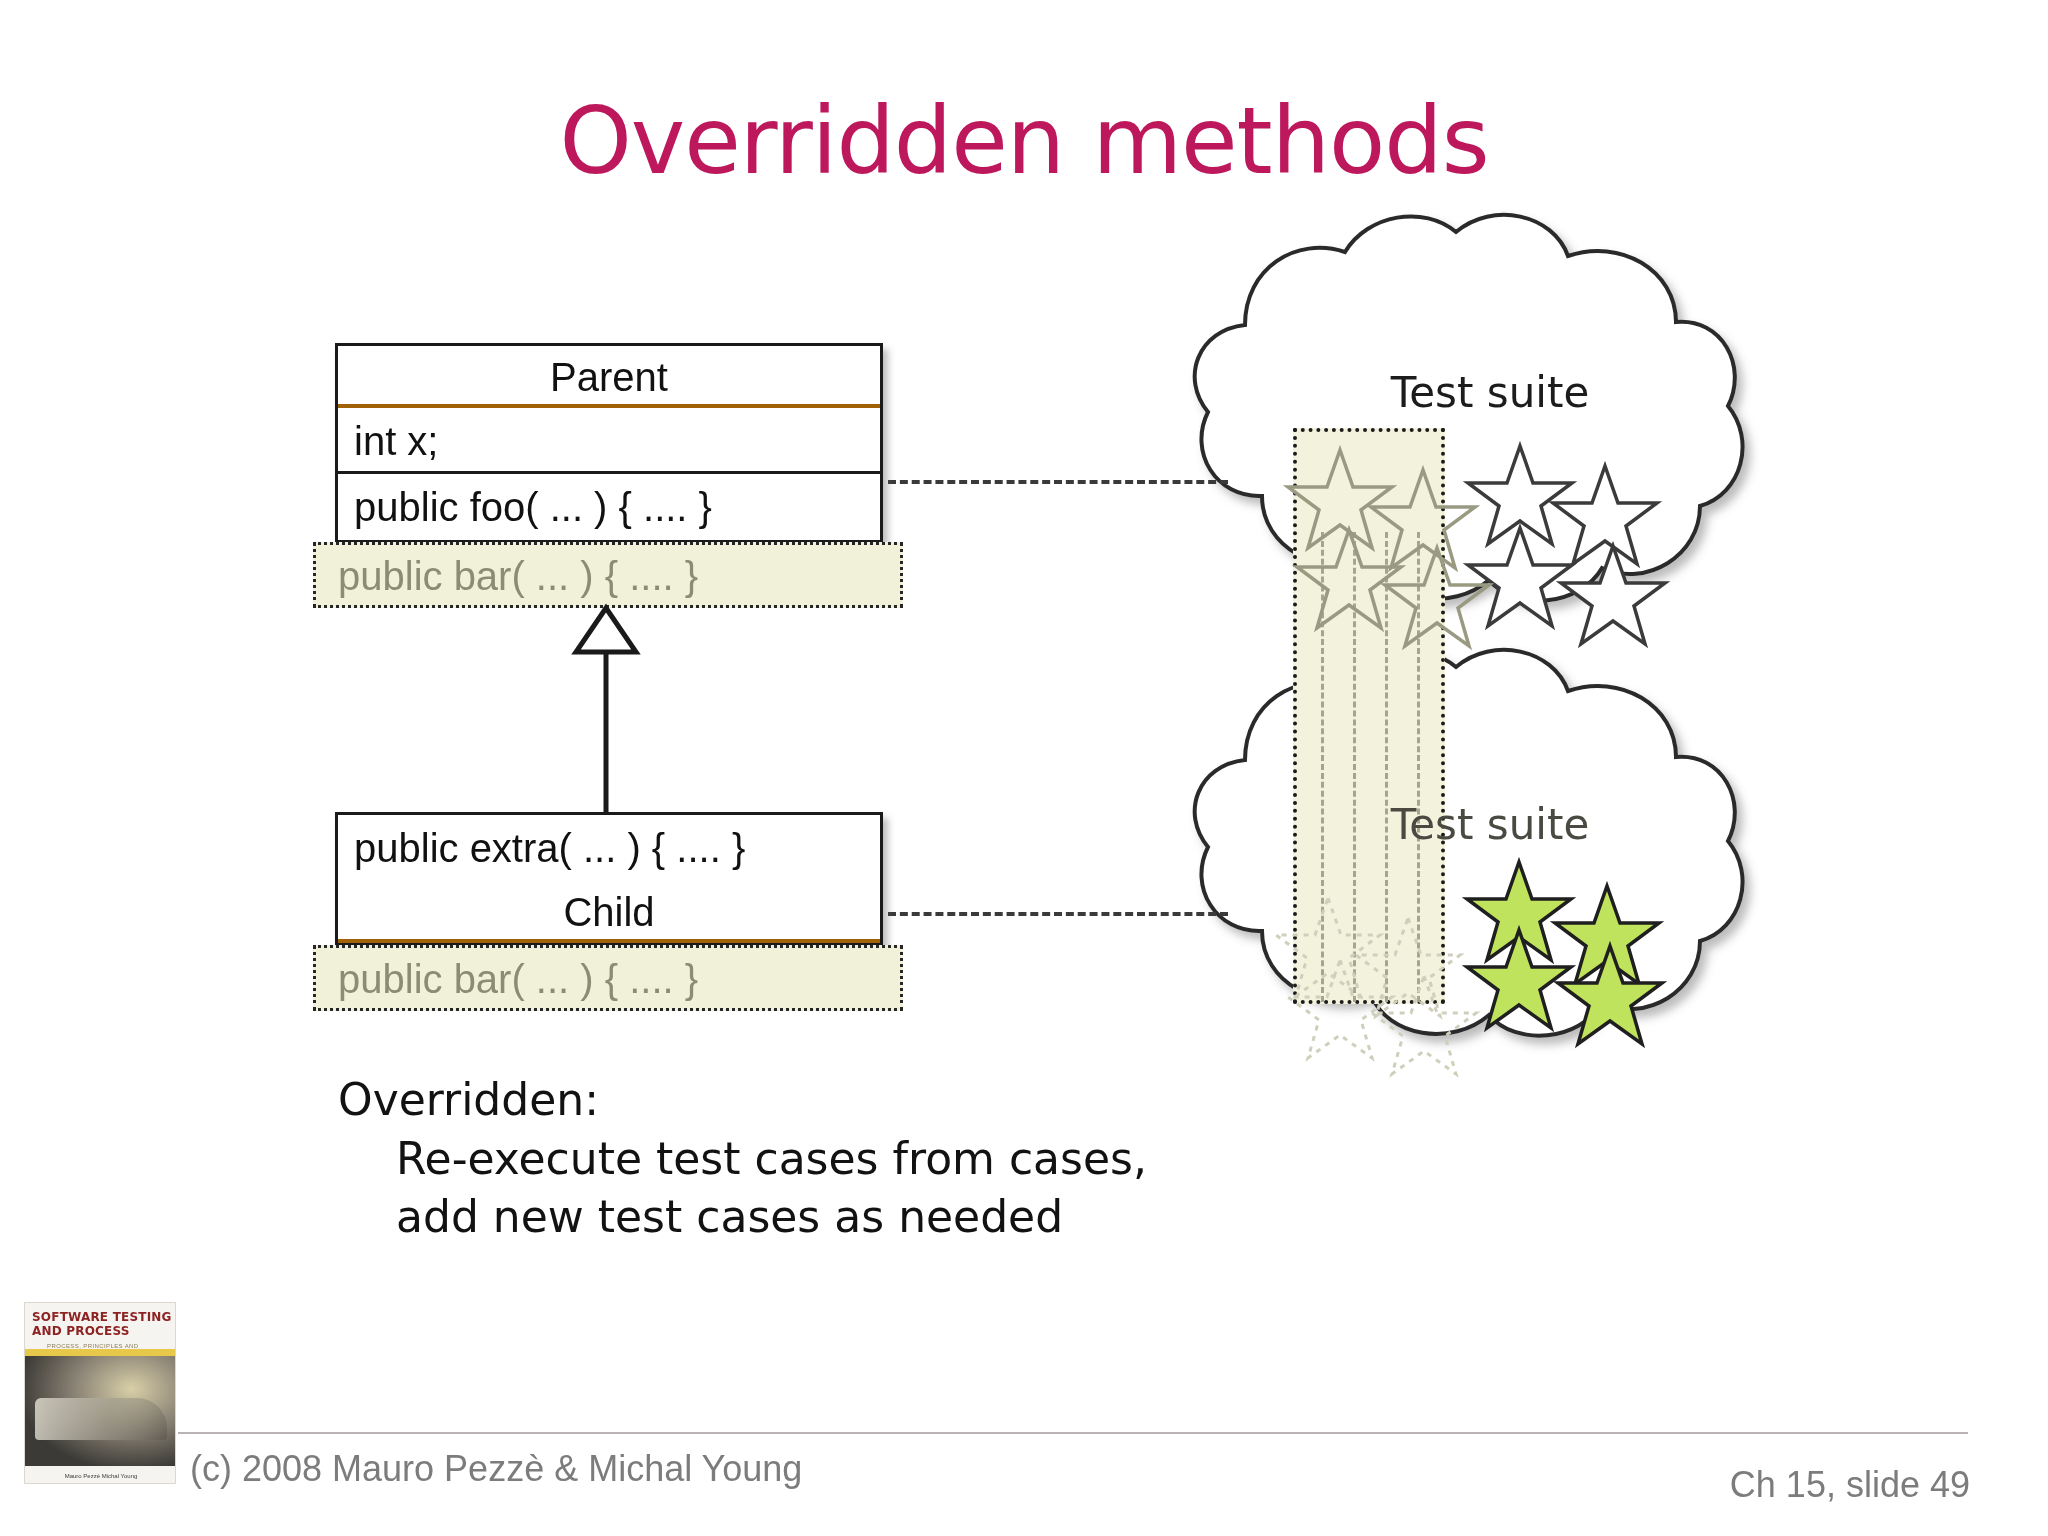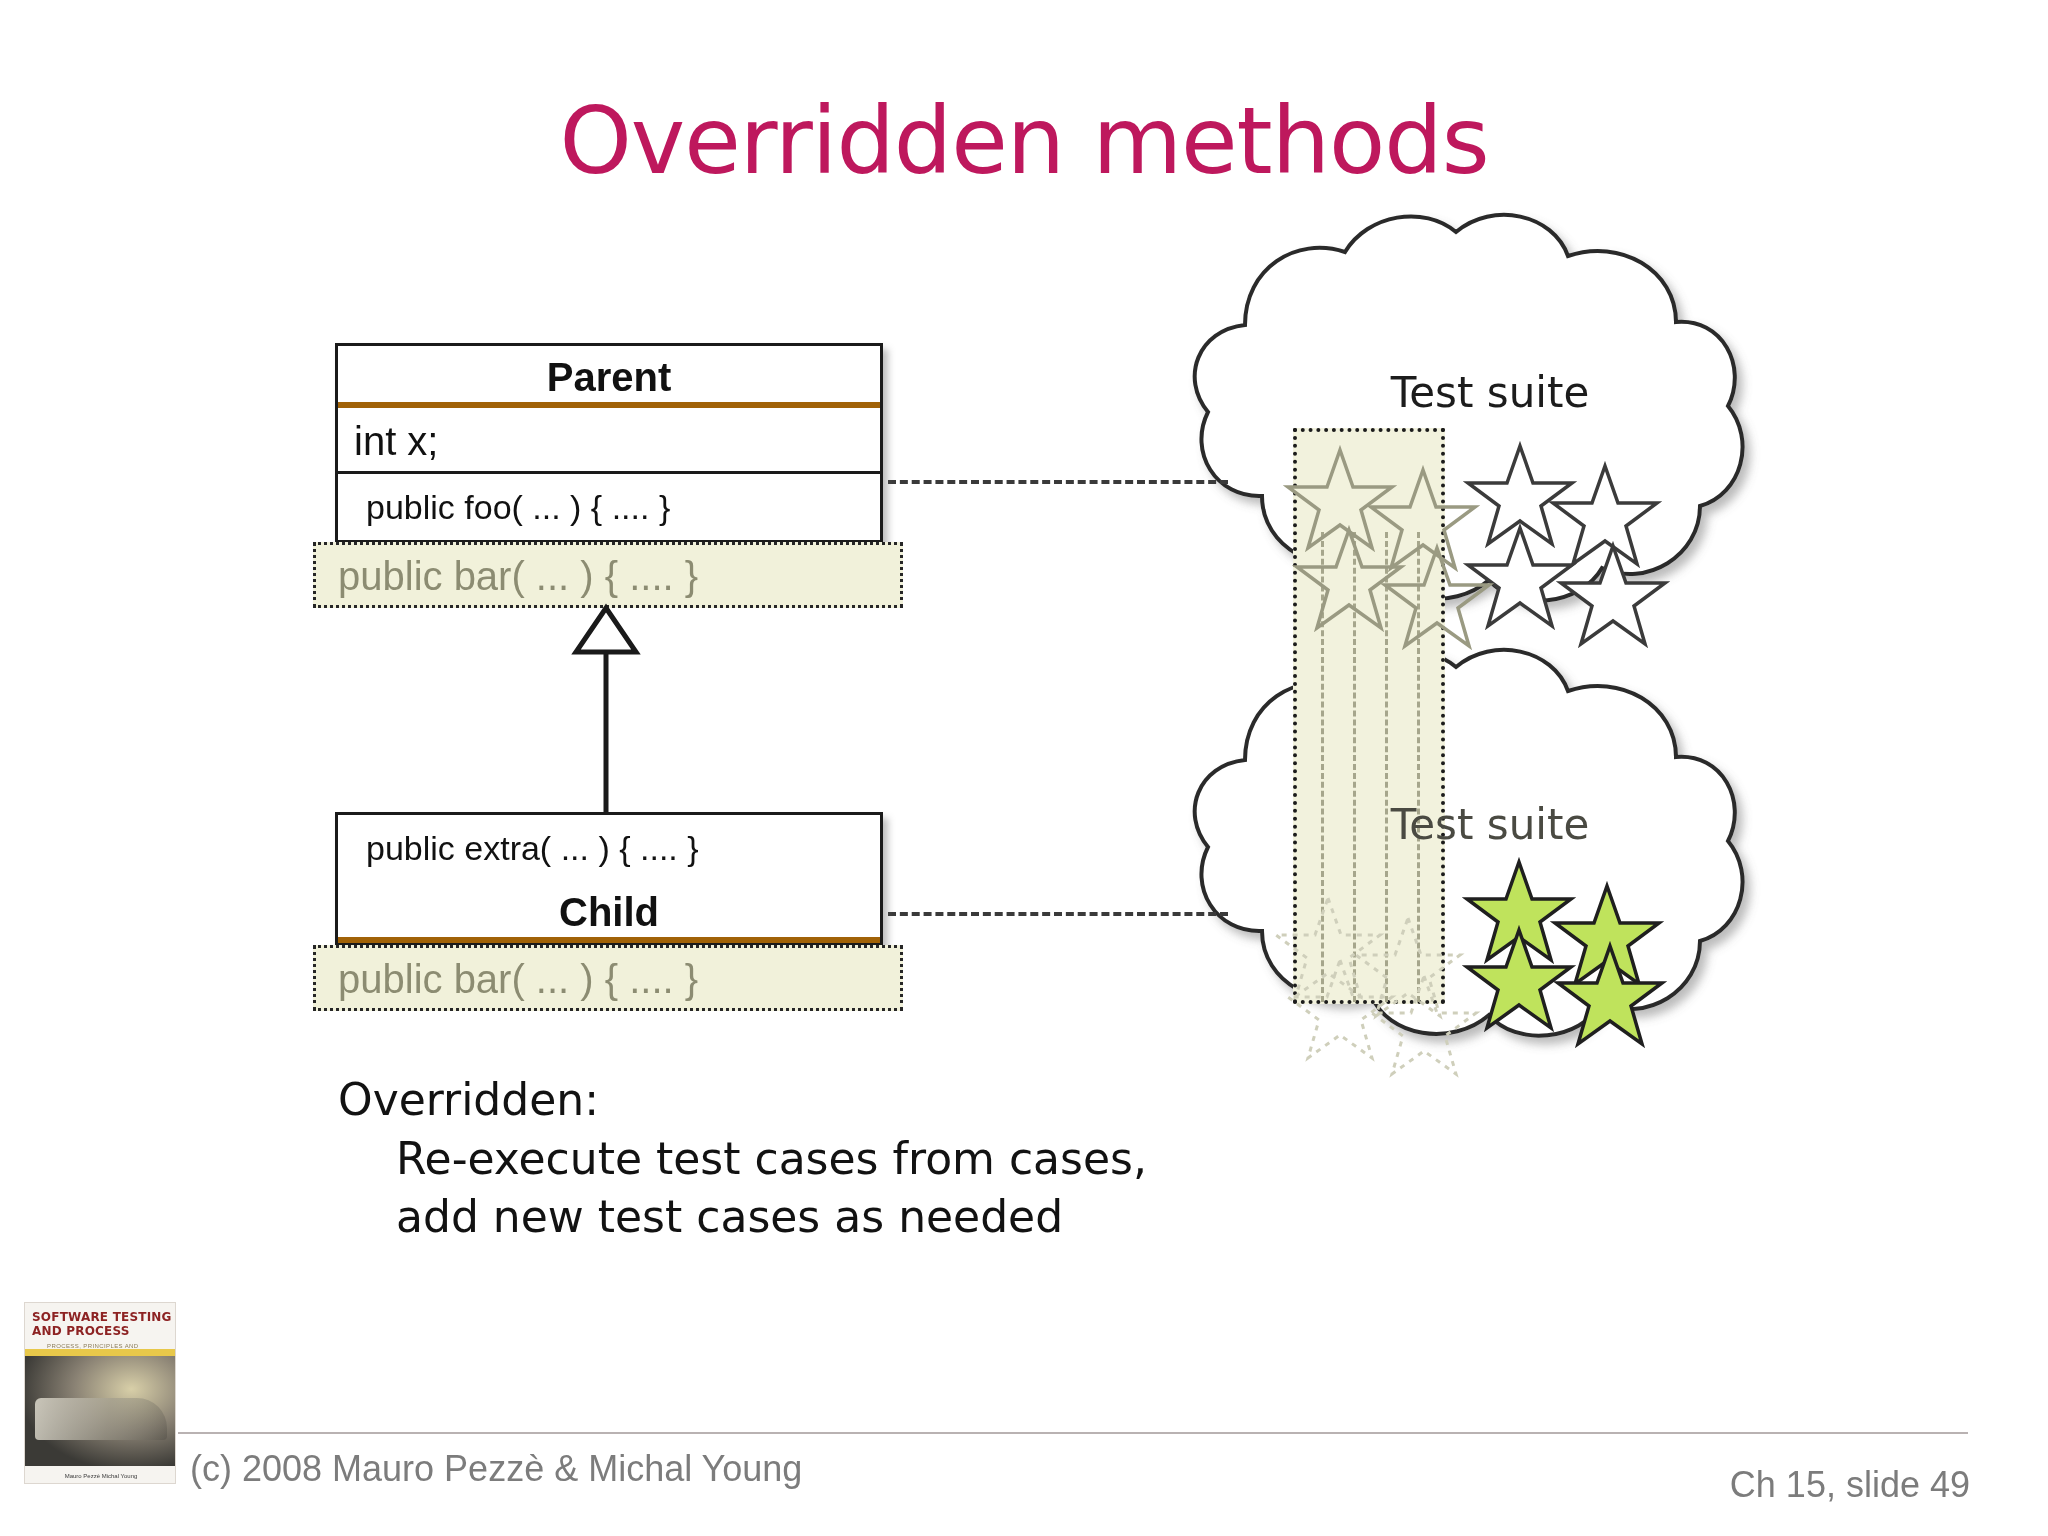--- a/index.html
+++ b/index.html
@@ -49,38 +49,38 @@
   }
   .uml-row {
     box-sizing: border-box;
     font-family: "Liberation Sans", sans-serif;
     color: #111111;
     white-space: nowrap;
     overflow: visible;
   }
   .uml-title {
     text-align: center;
-    font-weight: bold;
+    font-weight: normal;
     font-size: 40px;
     line-height: 62px;
     height: 62px;
-    border-bottom: 6px solid #a16207;
+    border-bottom: 4px solid #a16207;
   }
   .uml-attr {
     font-size: 40px;
     line-height: 66px;
     height: 66px;
     padding-left: 16px;
     border-bottom: 3px solid #1a1a1a;
   }
   .uml-meth {
-    font-size: 34px;
+    font-size: 40px;
     line-height: 66px;
     height: 66px;
-    padding-left: 28px;
+    padding-left: 16px;
   }
 
   
   .uml-hl {
     position: absolute;
     box-sizing: border-box;
     background: #f1f1da;
     border: 3px dotted #262626;
     color: #8c8c72;
     font-size: 40px;

